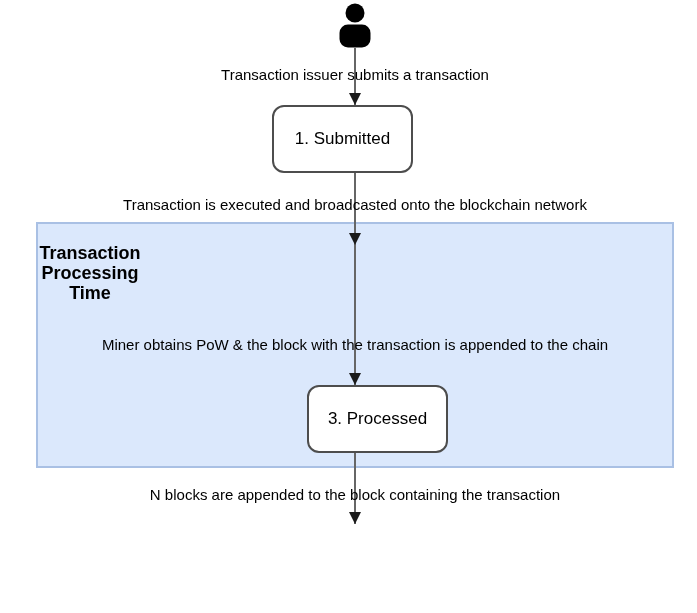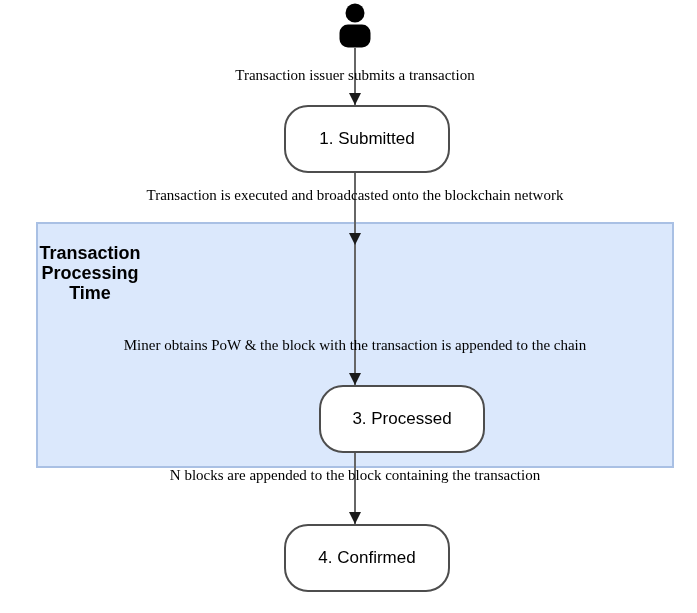--- a/index.html
+++ b/index.html
@@ -80,26 +80,26 @@
     left: 338px;
     top: 3px;
     width: 34px;
     height: 46px;
     z-index: 2;
   }
 
   
   .node {
     position: absolute;
-    left: 284px;
-    width: 166px;
+    left: 272px;
+    width: 141px;
     height: 68px;
     background: var(--node_fill);
     border: 2px solid var(--node_stroke);
-    border-radius: 24px;
+    border-radius: 12px;
     display: flex;
     align-items: center;
     justify-content: center;
     z-index: 2;
   }
   .node-label {
     font-size: 17px;
     color: var(--text);
     white-space: nowrap;
   }
@@ -112,26 +112,25 @@
   .edge-label {
     position: absolute;
     left: 355px;
     transform: translateX(-50%);
     font-size: 15px;
     line-height: 18px;
     color: var(--text);
     white-space: nowrap;
     text-align: center;
     z-index: 3;
-    font-family: Liberation Serif, serif;
   }
   .el-1 { top: 66px; }
-  .el-2 { top: 186px; text-align: right; }
+  .el-2 { top: 196px; text-align: right; }
   .el-3 { top: 336px; }
-  .el-4 { top: 466px; }
+  .el-4 { top: 486px; }
 </style>
 </head>
 <body>
 
 <div class="canvas">
 
   <div class="region"></div>
   <div class="region-label">Transaction Processing Time</div>
 
   <div class="flow-line"></div>
@@ -152,17 +151,14 @@
   <div class="edge-label el-2">Transaction is executed and broadcasted onto the blockchain network</div>
   <div class="edge-label el-3">Miner obtains PoW &amp; the block with the transaction is appended to the chain</div>
   <div class="edge-label el-4">N blocks are appended to the block containing the transaction</div>
 
   <div class="node node-1">
     <span class="node-label">1. Submitted</span>
   </div>
   <div class="node node-3">
     <span class="node-label">3. Processed</span>
   </div>
-  <div class="node node-4">
-    <span class="node-label">4. Confirmed</span>
-  </div>
 
 </div>
 
 </body></html>

